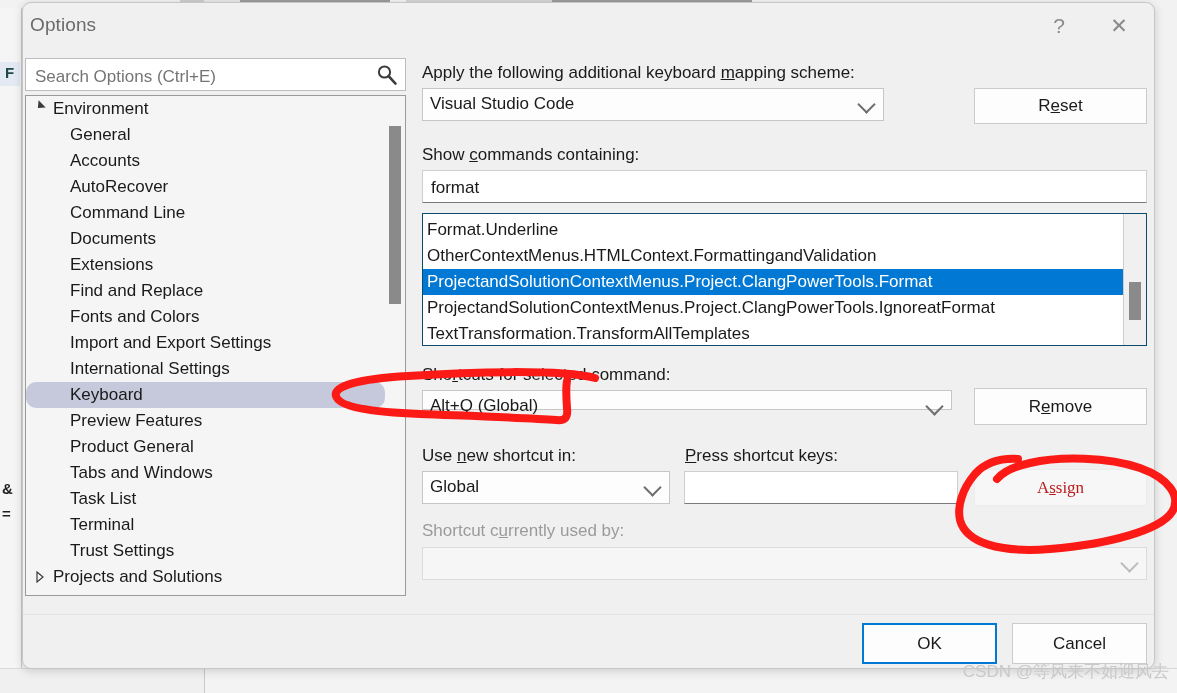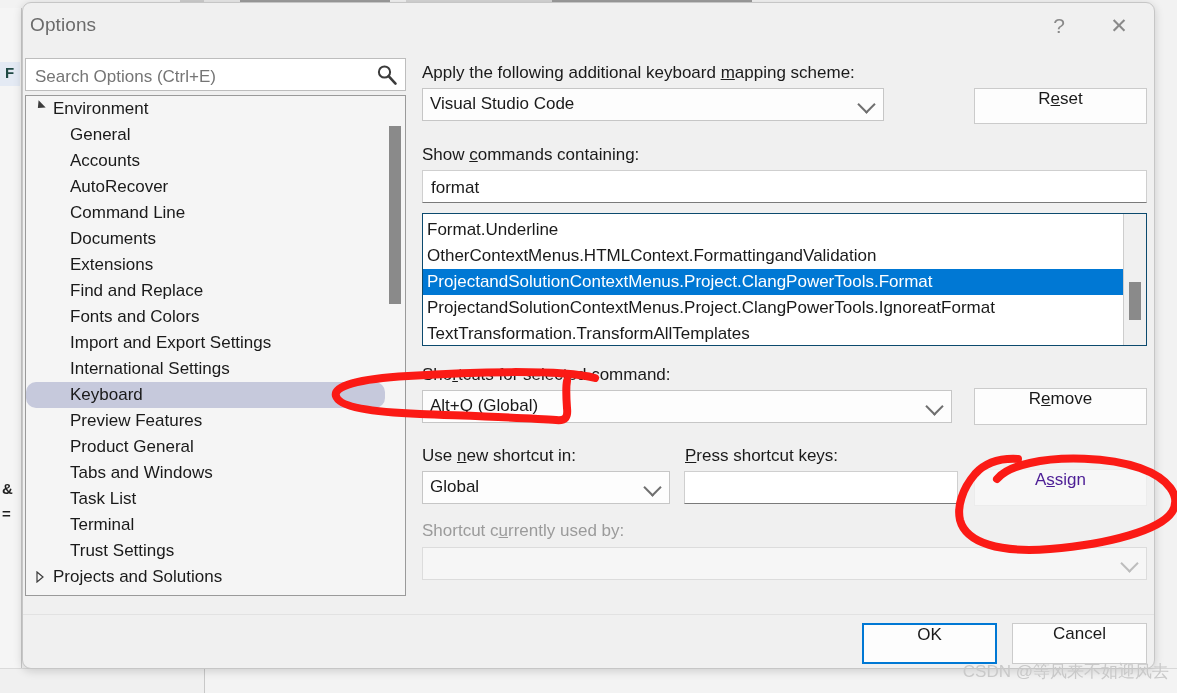--- a/index.html
+++ b/index.html
@@ -75,24 +75,24 @@
   .combo .ctext{position:absolute;left:7px;top:5px;white-space:nowrap;}
   .combo .chev{position:absolute;right:10px;top:9px;width:11px;height:11px;border-right:2px solid #6f6f6f;border-bottom:2px solid #6f6f6f;transform:rotate(45deg);}
   .combo.dis{background:#f6f6f6;border-color:#dcdcdc;}
   .combo.dis .chev{border-color:#bdbdbd;}
 
   .textbox{position:absolute;background:#fff;border:1px solid #cfcfcf;border-bottom:1px solid #7a7a7a;box-sizing:border-box;}
   .textbox input{position:absolute;left:6px;top:3px;width:92%;height:26px;border:0;outline:0;background:transparent;font-family:"Liberation Sans",sans-serif;font-size:17px;color:#1a1a1a;}
 
   .btn{
     position:absolute;background:#fdfdfd;border:1px solid #cbcbcb;box-sizing:border-box;
-    display:flex;align-items:flex-start;justify-content:center;
+    display:flex;align-items:center;justify-content:center;
     font-size:17px;color:#1a1a1a;
   }
-  .btn.dis{background:#f7f7f7;border-color:#ececec;color:#4c1d95;}
+  .btn.dis{background:#f7f7f7;border-color:#ececec;color:#b91c1c;font-family:Liberation Serif, serif;}
   .btn.default{border:2px solid #0078d4;background:#fdfdfd;}
 
   
   .listbox{position:absolute;background:#fff;border:1px solid #0c4a6e;box-sizing:border-box;overflow:hidden;}
   .list-item{height:26px;line-height:26px;font-size:17px;color:#1a1a1a;padding-left:4px;white-space:nowrap;}
   .list-item.sel{background:#0078d4;color:#fff;}
   .list-scroll{position:absolute;right:0;top:0;width:22px;height:100%;background:#f0f0f0;border-left:1px solid #cdcdcd;}
   .list-thumb{position:absolute;left:5px;width:12px;background:#8a8a8a;}
 
   
@@ -250,21 +250,21 @@
         </div>
       <div class="list-scroll">
         <div class="list-thumb" style="top:68px;height:38px;"></div>
       </div>
     </div>
 
     <div class="lbl" style="left:2px;top:310px;">
       <span>Sho</span><u class="acc">r</u><span>tcuts for selected command:</span>
     </div>
 
-    <div class="combo" style="left:2px;top:335px;width:530px;height:33px;">
+    <div class="combo" style="left:2px;top:335px;width:530px;height:20px;">
       <span class="ctext">Alt+Q (Global)</span>
       <span class="chev"></span>
     </div>
 
     <div class="btn" style="left:554px;top:333px;width:173px;height:37px;">
       <span>
         <span>R</span><u class="acc">e</u><span>move</span>
       </span>
     </div>
 

